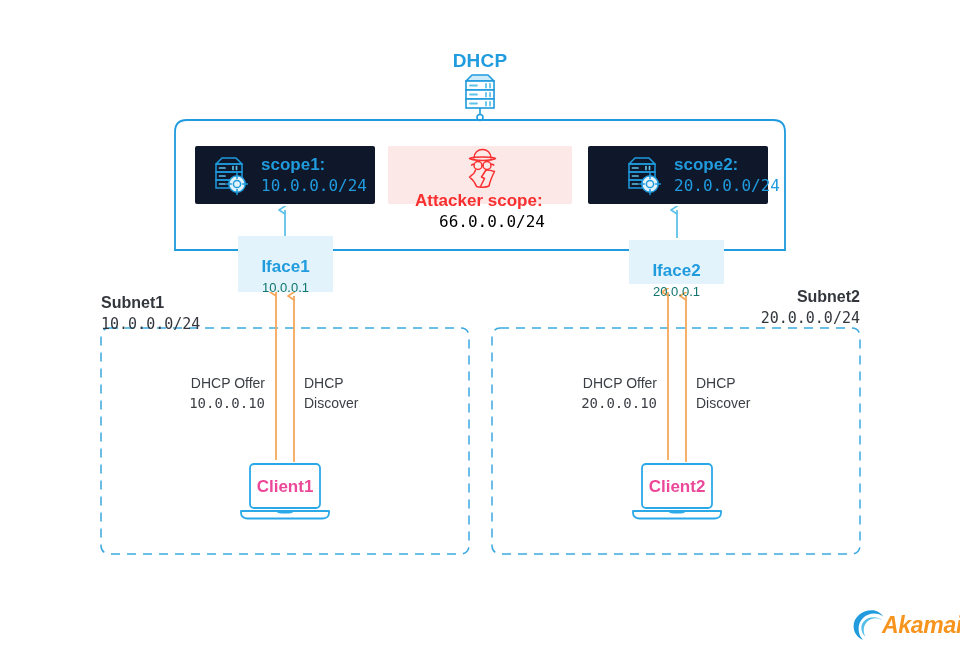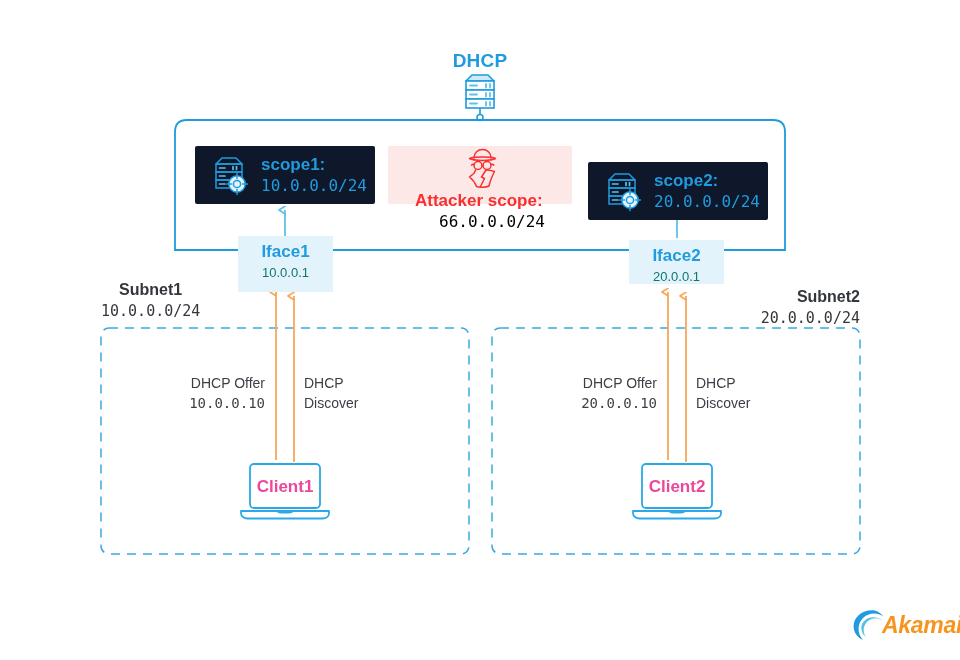--- a/index.html
+++ b/index.html
@@ -60,21 +60,21 @@
     font-family: "DejaVu Sans Mono", monospace;
     font-size: 16px;
     color: #1f9bde;
   }
   .scope-cidr.red { color: #000000; margin-left: 24px; }
 
   .iface-box {
     background: #e2f3fb;
     text-align: center;
     box-sizing: border-box;
-    padding-top: 5px;
+    padding-top: 20px;
   }
   .iface-name {
     font-size: 17px;
     font-weight: bold;
     color: #1f9bde;
     line-height: 1.35;
   }
   .iface-ip {
     font-family: Liberation Sans, sans-serif;
     font-size: 13px;
@@ -233,21 +233,21 @@
           <path d="M23 24 L18.5 31 L21.5 32.5 L17.5 40.5"></path>
         </g>
       </svg>
     </span>
     <span class="scope-txt">
       <div class="scope-name red">Attacker scope:</div>
       <div class="scope-cidr red">66.0.0.0/24</div>
     </span>
   </div>
 
-  <div class="abs scope-box scope-blue" style="left:588px; top:162px; width:180px; height:58px;">
+  <div class="abs scope-box scope-blue" style="left:588px; top:146px; width:180px; height:58px;padding-left:20px;">
     <span class="scope-ico">
       <svg viewBox="0 0 40 44" width="40" height="44" xmlns="http://www.w3.org/2000/svg">
         <path d="M5 11 L11 5 L25 5 L31 11 Z" fill="none" stroke="#1f9bde" stroke-width="1.5" stroke-linejoin="round"></path>
         <rect x="5" y="11" width="26" height="8" fill="none" stroke="#1f9bde" stroke-width="1.5"></rect>
         <rect x="5" y="19" width="26" height="8" fill="none" stroke="#1f9bde" stroke-width="1.5"></rect>
         <rect x="5" y="27" width="26" height="8" fill="none" stroke="#1f9bde" stroke-width="1.5"></rect>
         <line x1="8.5" y1="15" x2="14" y2="15" stroke="#5fc2ea" stroke-width="1.7" stroke-linecap="round"></line>
         <line x1="8.5" y1="23" x2="14" y2="23" stroke="#5fc2ea" stroke-width="1.7" stroke-linecap="round"></line>
         <line x1="8.5" y1="31" x2="14" y2="31" stroke="#5fc2ea" stroke-width="1.7" stroke-linecap="round"></line>
         <line x1="22" y1="13.5" x2="22" y2="16.5" stroke="#5fc2ea" stroke-width="1.7" stroke-linecap="round"></line>
@@ -269,21 +269,21 @@
   <div class="abs iface-box" style="left:238px; top:236px; width:95px; height:56px;">
     <div class="iface-name">Iface1</div>
     <div class="iface-ip">10.0.0.1</div>
   </div>
 
   <div class="abs iface-box" style="left:629px; top:240px; width:95px; height:44px;">
     <div class="iface-name">Iface2</div>
     <div class="iface-ip">20.0.0.1</div>
   </div>
 
-  <div class="abs subnet-label" style="left:101px; top:279px; text-align:center;">
+  <div class="abs subnet-label" style="left:101px; top:292px; text-align:left;">
     <div class="subnet-name">Subnet1</div>
     <div class="subnet-cidr">10.0.0.0/24</div>
   </div>
 
   <div class="abs subnet-label" style="left:660px; top:286px; width:200px; text-align:right;">
     <div class="subnet-name">Subnet2</div>
     <div class="subnet-cidr">20.0.0.0/24</div>
   </div>
 
   <div class="abs msg-label" style="left:110px; top:374px; width:155px; text-align:right;">

